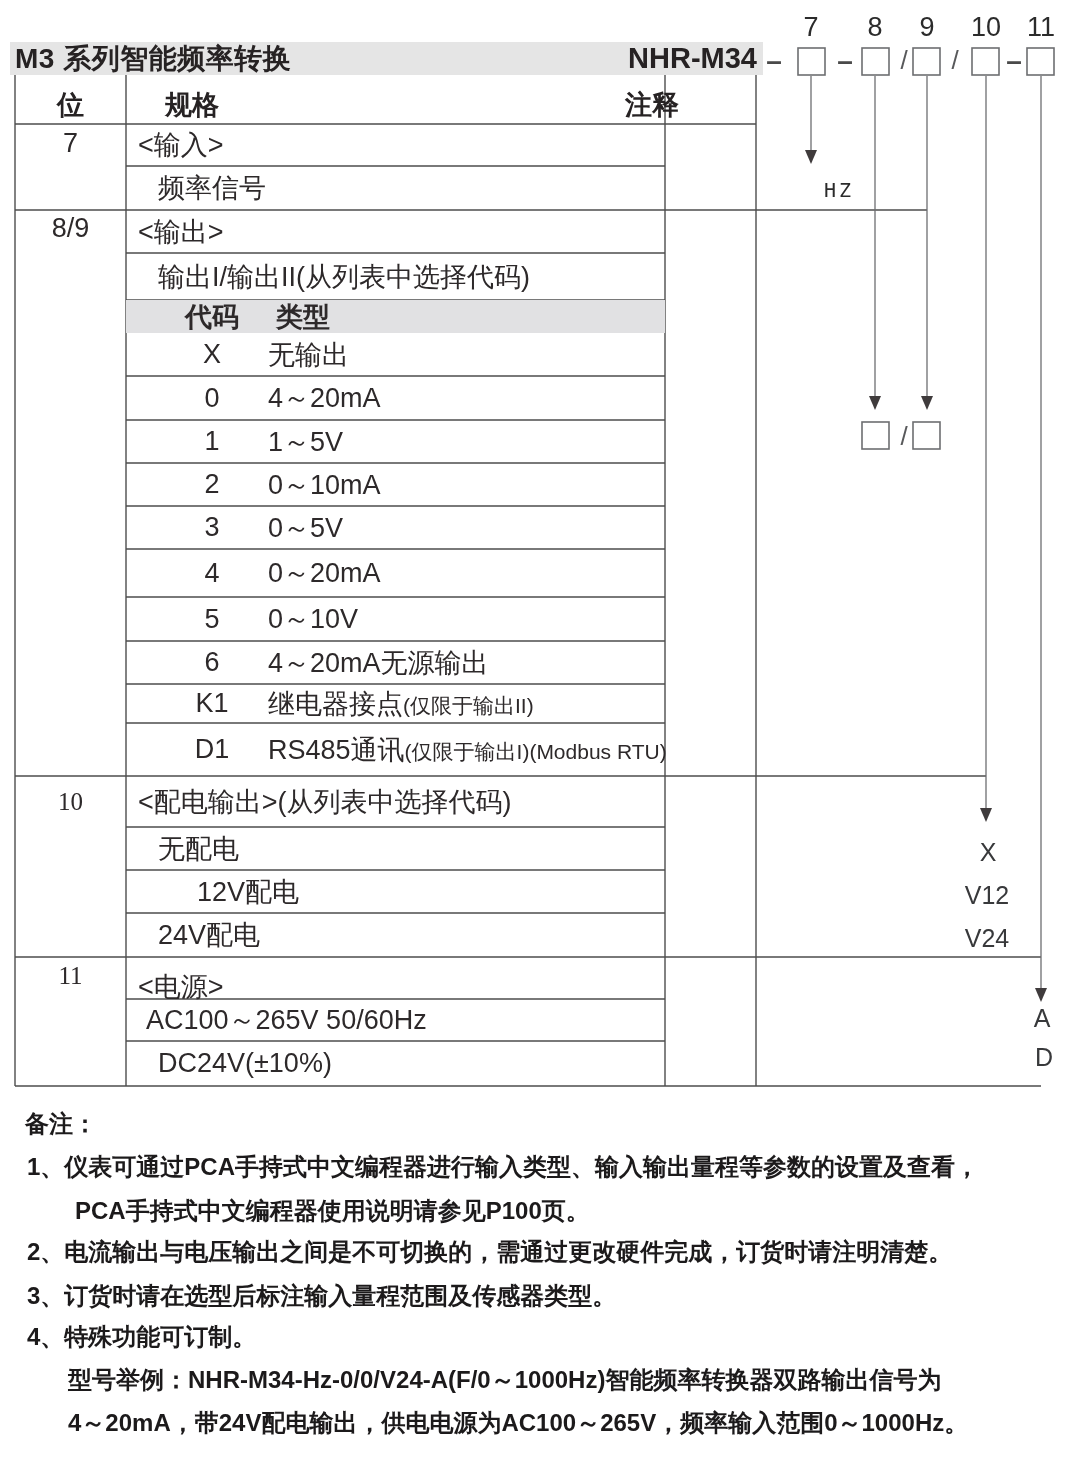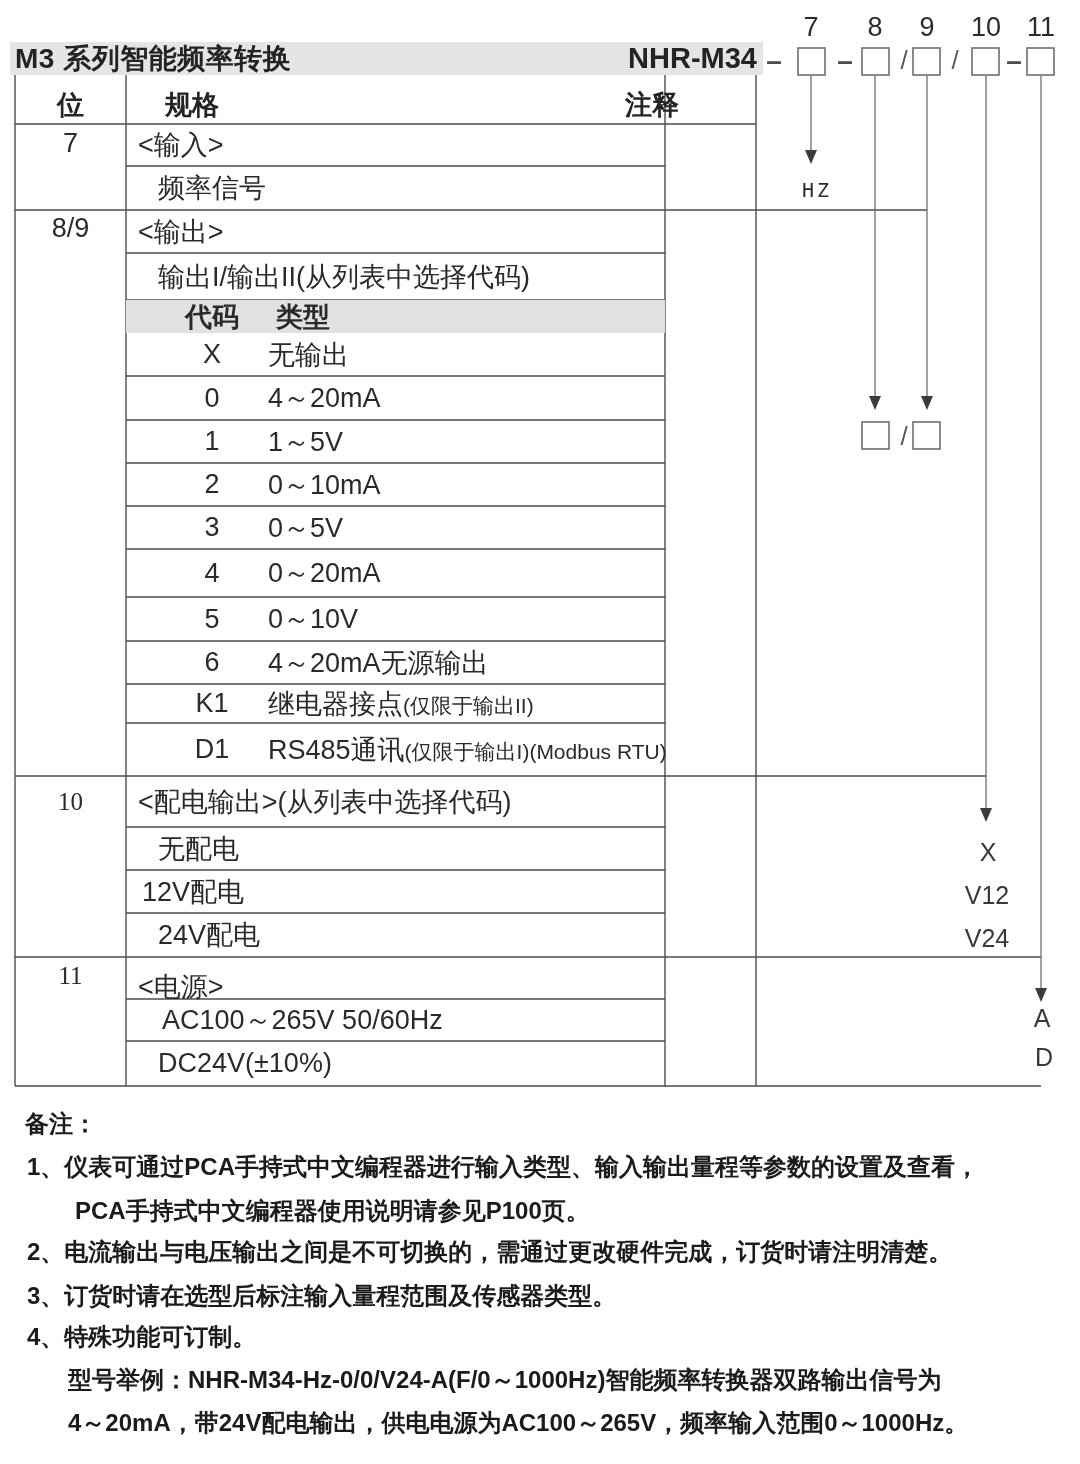--- a/index.html
+++ b/index.html
@@ -189,37 +189,37 @@
     <span class="typecell"><span>RS485通讯</span><span class="suffix">(仅限于输出I)(Modbus RTU)</span></span>
   </div>
 
   <div class="row" style="top:776px;height:51px;">
       <span class="pl">&lt;配电输出&gt;(从列表中选择代码)</span>
     </div>
   <div class="row" style="top:827px;height:43px;">
       <span class="pl" style="padding-left:32px;">无配电</span>
     </div>
   <div class="row" style="top:870px;height:43px;">
-      <span class="pl" style="padding-left:16px;">12V配电</span>
+      <span class="pl" style="padding-left:32px;margin-left:39px;">12V配电</span>
     </div>
   <div class="row" style="top:913px;height:44px;">
       <span class="pl" style="padding-left:32px;">24V配电</span>
     </div>
 
   <div class="row" style="top:957px;height:59px;">
       <span class="pl">&lt;电源&gt;</span>
     </div>
   <div class="row" style="top:999px;height:42px;">
-      <span class="pl" style="padding-left:36px;">AC100～265V 50/60Hz</span>
+      <span class="pl" style="padding-left:20px;">AC100～265V 50/60Hz</span>
     </div>
   <div class="row" style="top:1041px;height:45px;">
       <span class="pl" style="padding-left:32px;">DC24V(±10%)</span>
     </div>
 
-  <div class="abs hz" style="left:802px;top:178px;">HZ</div>
+  <div class="abs hz" style="left:824px;top:178px;">HZ</div>
   <div class="abs anno" style="left:966px;top:838px;width:44px;">X</div>
   <div class="abs anno" style="left:962px;top:881px;width:50px;">V12</div>
   <div class="abs anno" style="left:962px;top:924px;width:50px;">V24</div>
   <div class="abs anno" style="left:1020px;top:1004px;width:44px;">A</div>
   <div class="abs anno" style="left:1022px;top:1043px;width:44px;">D</div>
 
   <div class="note" style="left:25px;top:1106px;">备注：</div>
   <div class="note" style="left:27px;top:1149px;">
     <span>1、</span><span>仪表可通过PCA手持式中文编程器进行输入类型、输入输出量程等参数的设置及查看，</span>
   </div>

